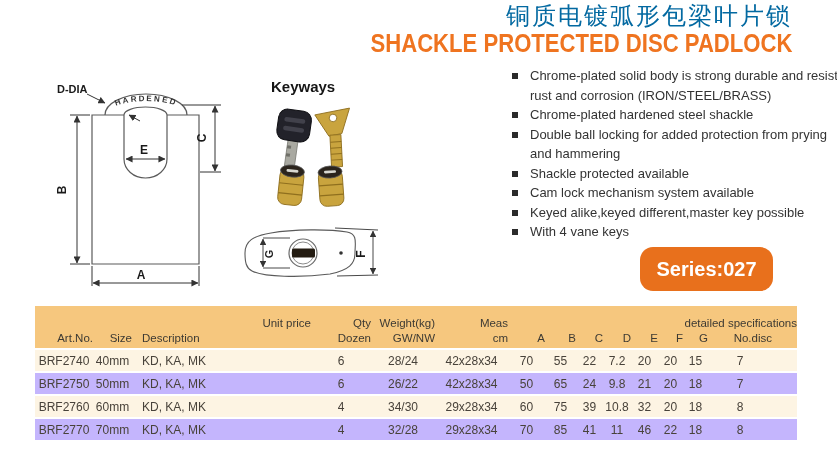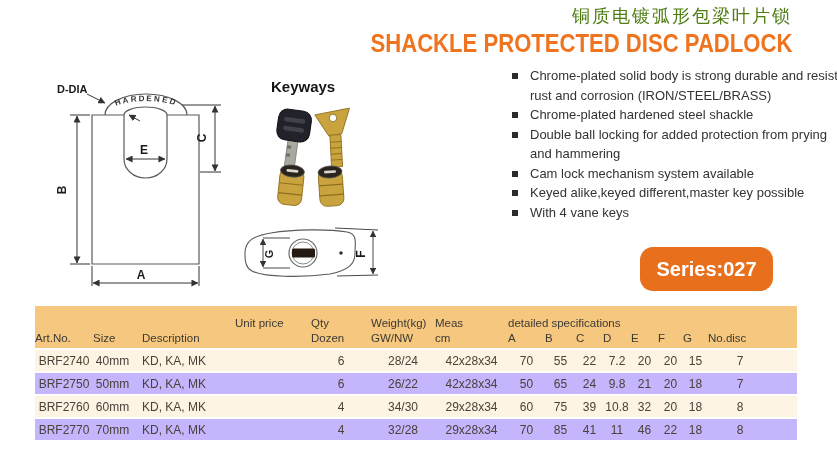--- a/index.html
+++ b/index.html
@@ -2,42 +2,42 @@
 <html><head>
 <meta charset="utf-8">
 <style>
   html,body{margin:0;padding:0;background:#888;}
   .page{
     position:relative;width:837px;height:465px;background:#ffffff;overflow:hidden;
     font-family:"Liberation Sans",sans-serif;margin:0 auto;
   }
   
   .titles{position:absolute;top:3px;right:45px;text-align:right;}
-  .title-cn{font-size:18px;letter-spacing:2px;color:#4d7c0f;font-weight:400;line-height:26px;}
+  .title-cn{font-size:24px;letter-spacing:2px;color:#0369a1;font-weight:400;line-height:26px;}
   .title-en{display:inline-block;font-size:26px;font-weight:700;color:#ef7420;
     letter-spacing:0px;transform:scaleX(0.85);transform-origin:right center;line-height:28px;white-space:nowrap;}
   
   .features{position:absolute;left:512px;top:66px;width:338px;margin:0;padding:0;list-style:none;}
   .features li{position:relative;padding-left:18px;font-size:13px;line-height:19.5px;color:#333;}
   .features .sq{position:absolute;left:0;top:7px;width:6px;height:6px;background:#2b2b2b;}
   
   .badge{position:absolute;left:640px;top:247px;width:133px;height:44px;border-radius:13px;
     background:#e8701c;color:#ffffff;font-size:20px;font-weight:700;
     display:flex;align-items:center;justify-content:center;}
   
   .keyways-title{position:absolute;left:271px;top:78px;font-size:15px;font-weight:700;color:#151515;}
   
   .diagram{position:absolute;left:30px;top:72px;}
   .diagram text{font-family:"Liberation Sans",sans-serif;}
   
   .spec-table{position:absolute;left:35px;top:306px;width:762px;font-size:12px;color:#48423a;}
   .trow{display:grid;grid-template-columns:58px 39px 103px 76px 60px 64px 73px 37px 31px 27px 28px 27px 25px 25px 89px;}
   .thead{background:#f6c77e;height:38px;align-content:end;padding-bottom:4px;
     grid-template-rows:17px 15px;font-size:11.5px;color:#3d3a33;}
-  .thead div{text-align:left;align-self:end;}
+  .thead div{text-align:right;align-self:end;}
   .thead .r1{grid-row:1;}
   .thead .r2{grid-row:2;}
   .body-row{height:21px;margin-top:2px;align-items:center;background:#fdf4e3;}
   .body-row.alt{background:#c4b5fd;}
   .cell{text-align:center;}
   .col-desc{text-align:left;padding-left:10px;}
   .thead .col-desc{text-align:left;padding-left:10px;}
   .col-nodisc{padding-right:25px;}
 </style>
 </head>
@@ -158,21 +158,21 @@
       </g>
     </g>
   </svg>
 
   <div class="keyways-title">Keyways</div>
 
   <ul class="features">
     <li><span class="sq"></span><span>Chrome-plated solid body is strong durable and resist rust and corrosion (IRON/STEEL/BRASS)</span></li>
     <li><span class="sq"></span><span>Chrome-plated hardened steel shackle</span></li>
     <li><span class="sq"></span><span>Double ball locking for added protection from prying and hammering</span></li>
-    <li><span class="sq"></span></li>
+    <li><span class="sq"></span><span>Shackle protected available</span></li>
     <li><span class="sq"></span><span>Cam lock mechanism system available</span></li>
     <li><span class="sq"></span><span>Keyed alike,keyed different,master key possible</span></li>
     <li><span class="sq"></span><span>With 4 vane keys</span></li>
   </ul>
 
   <div class="badge">
     <span>Series:027</span>
   </div>
 
   <div class="spec-table">

